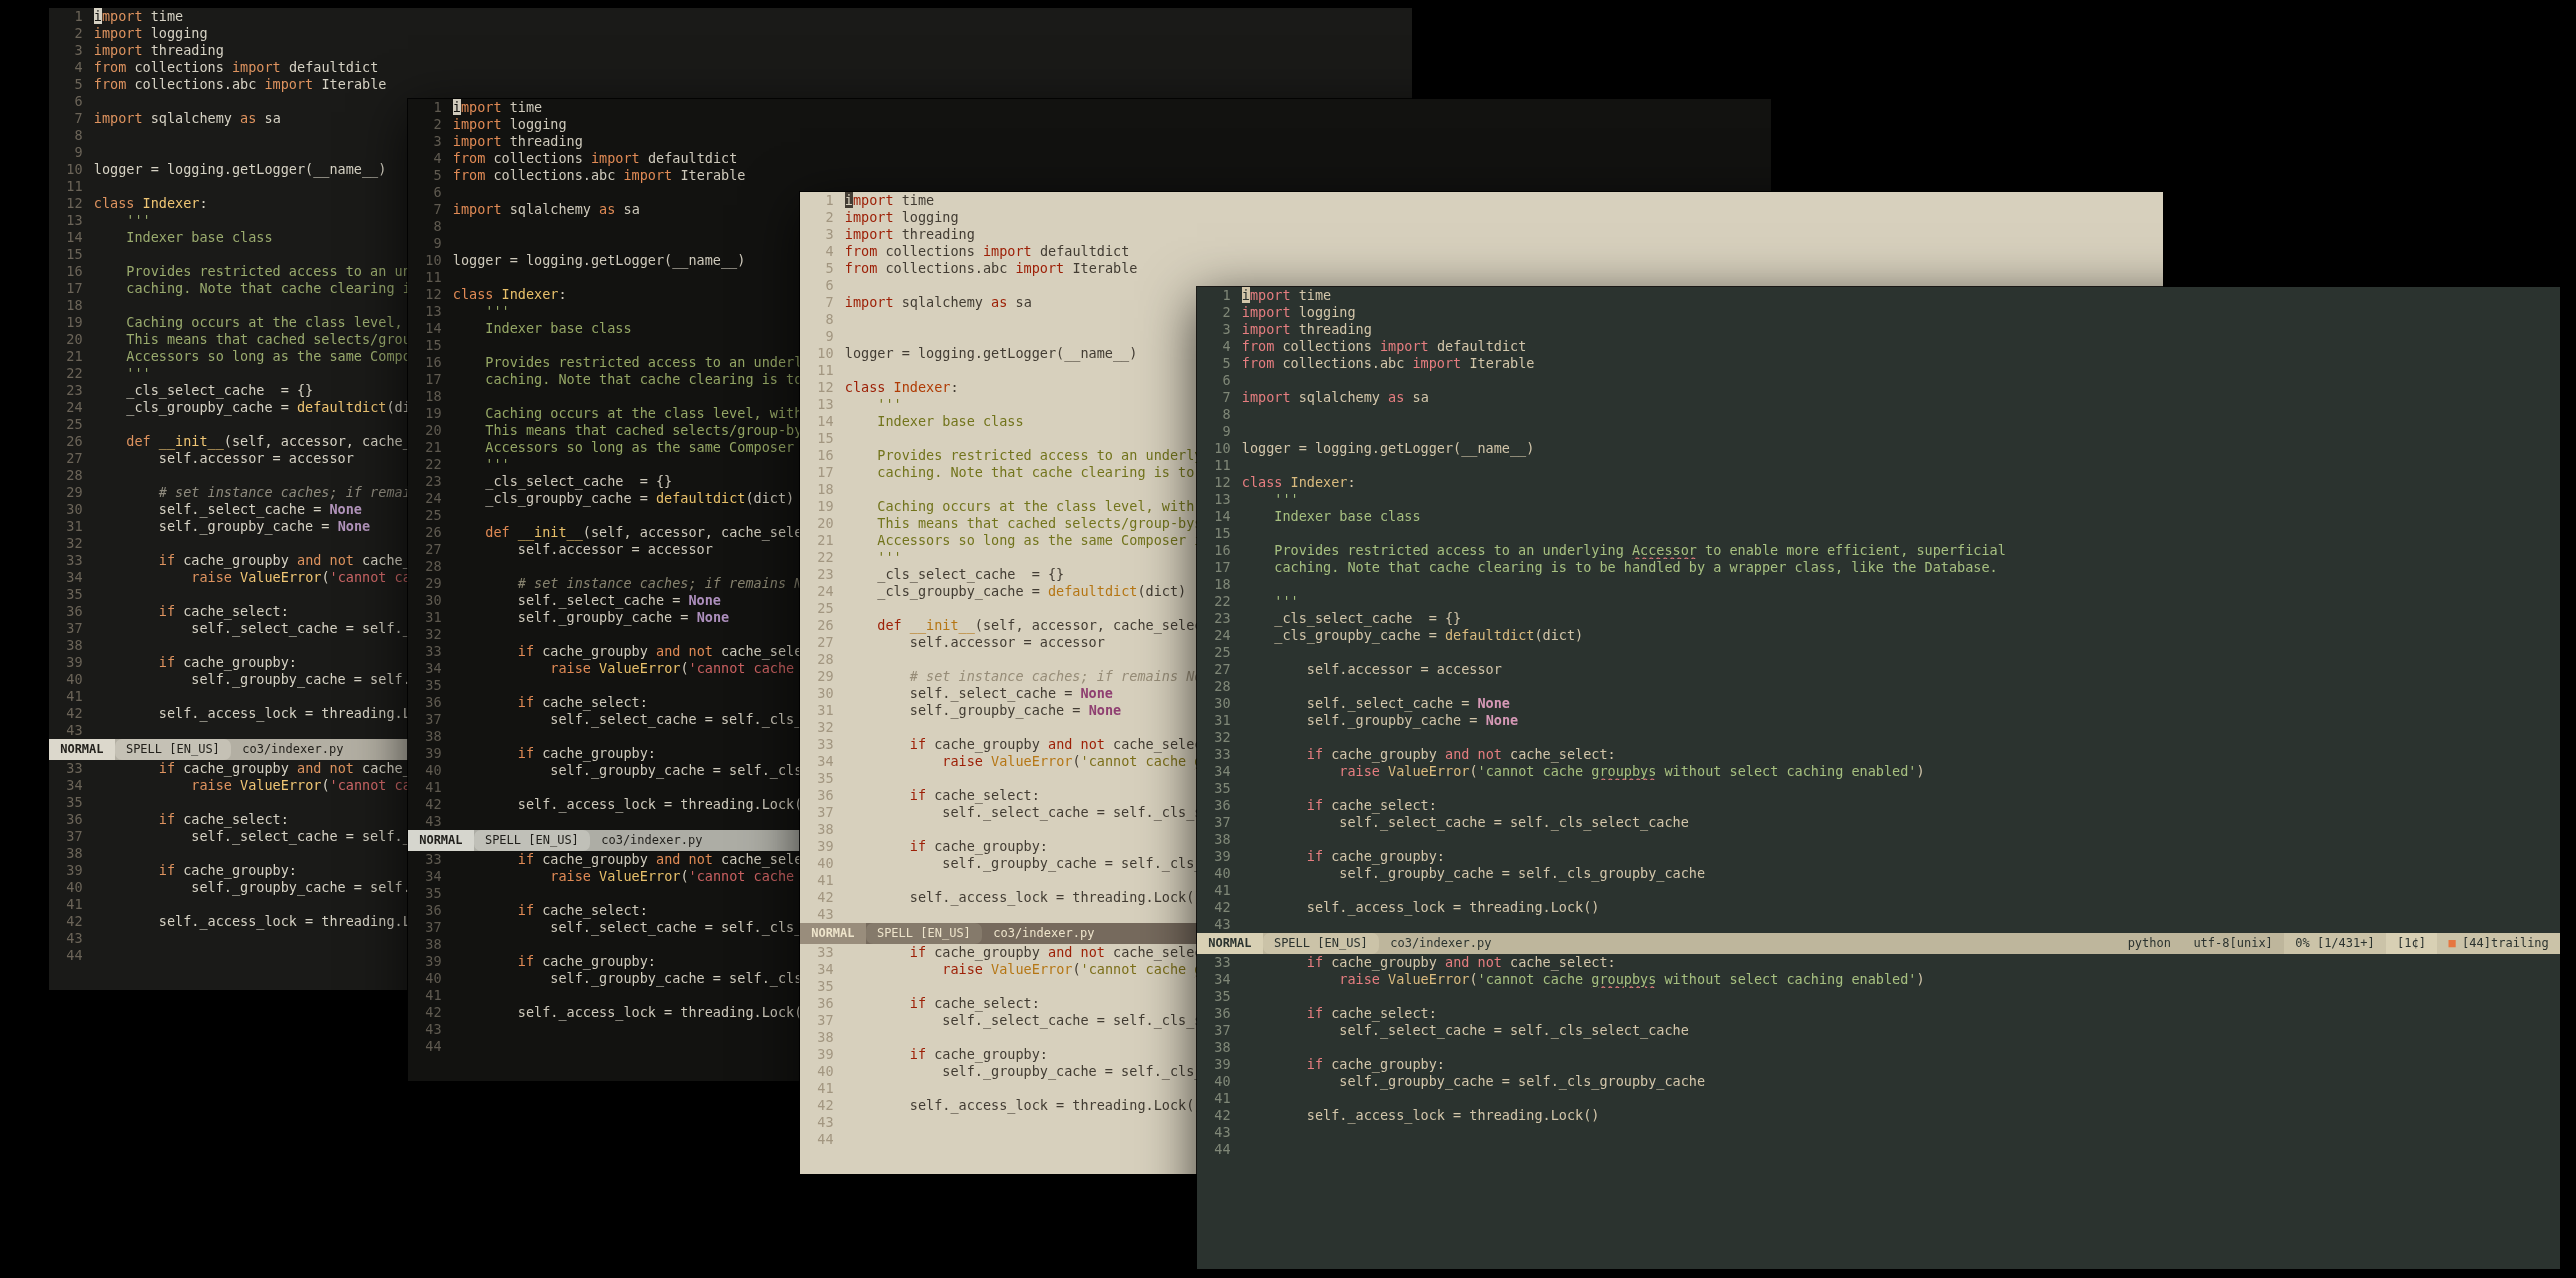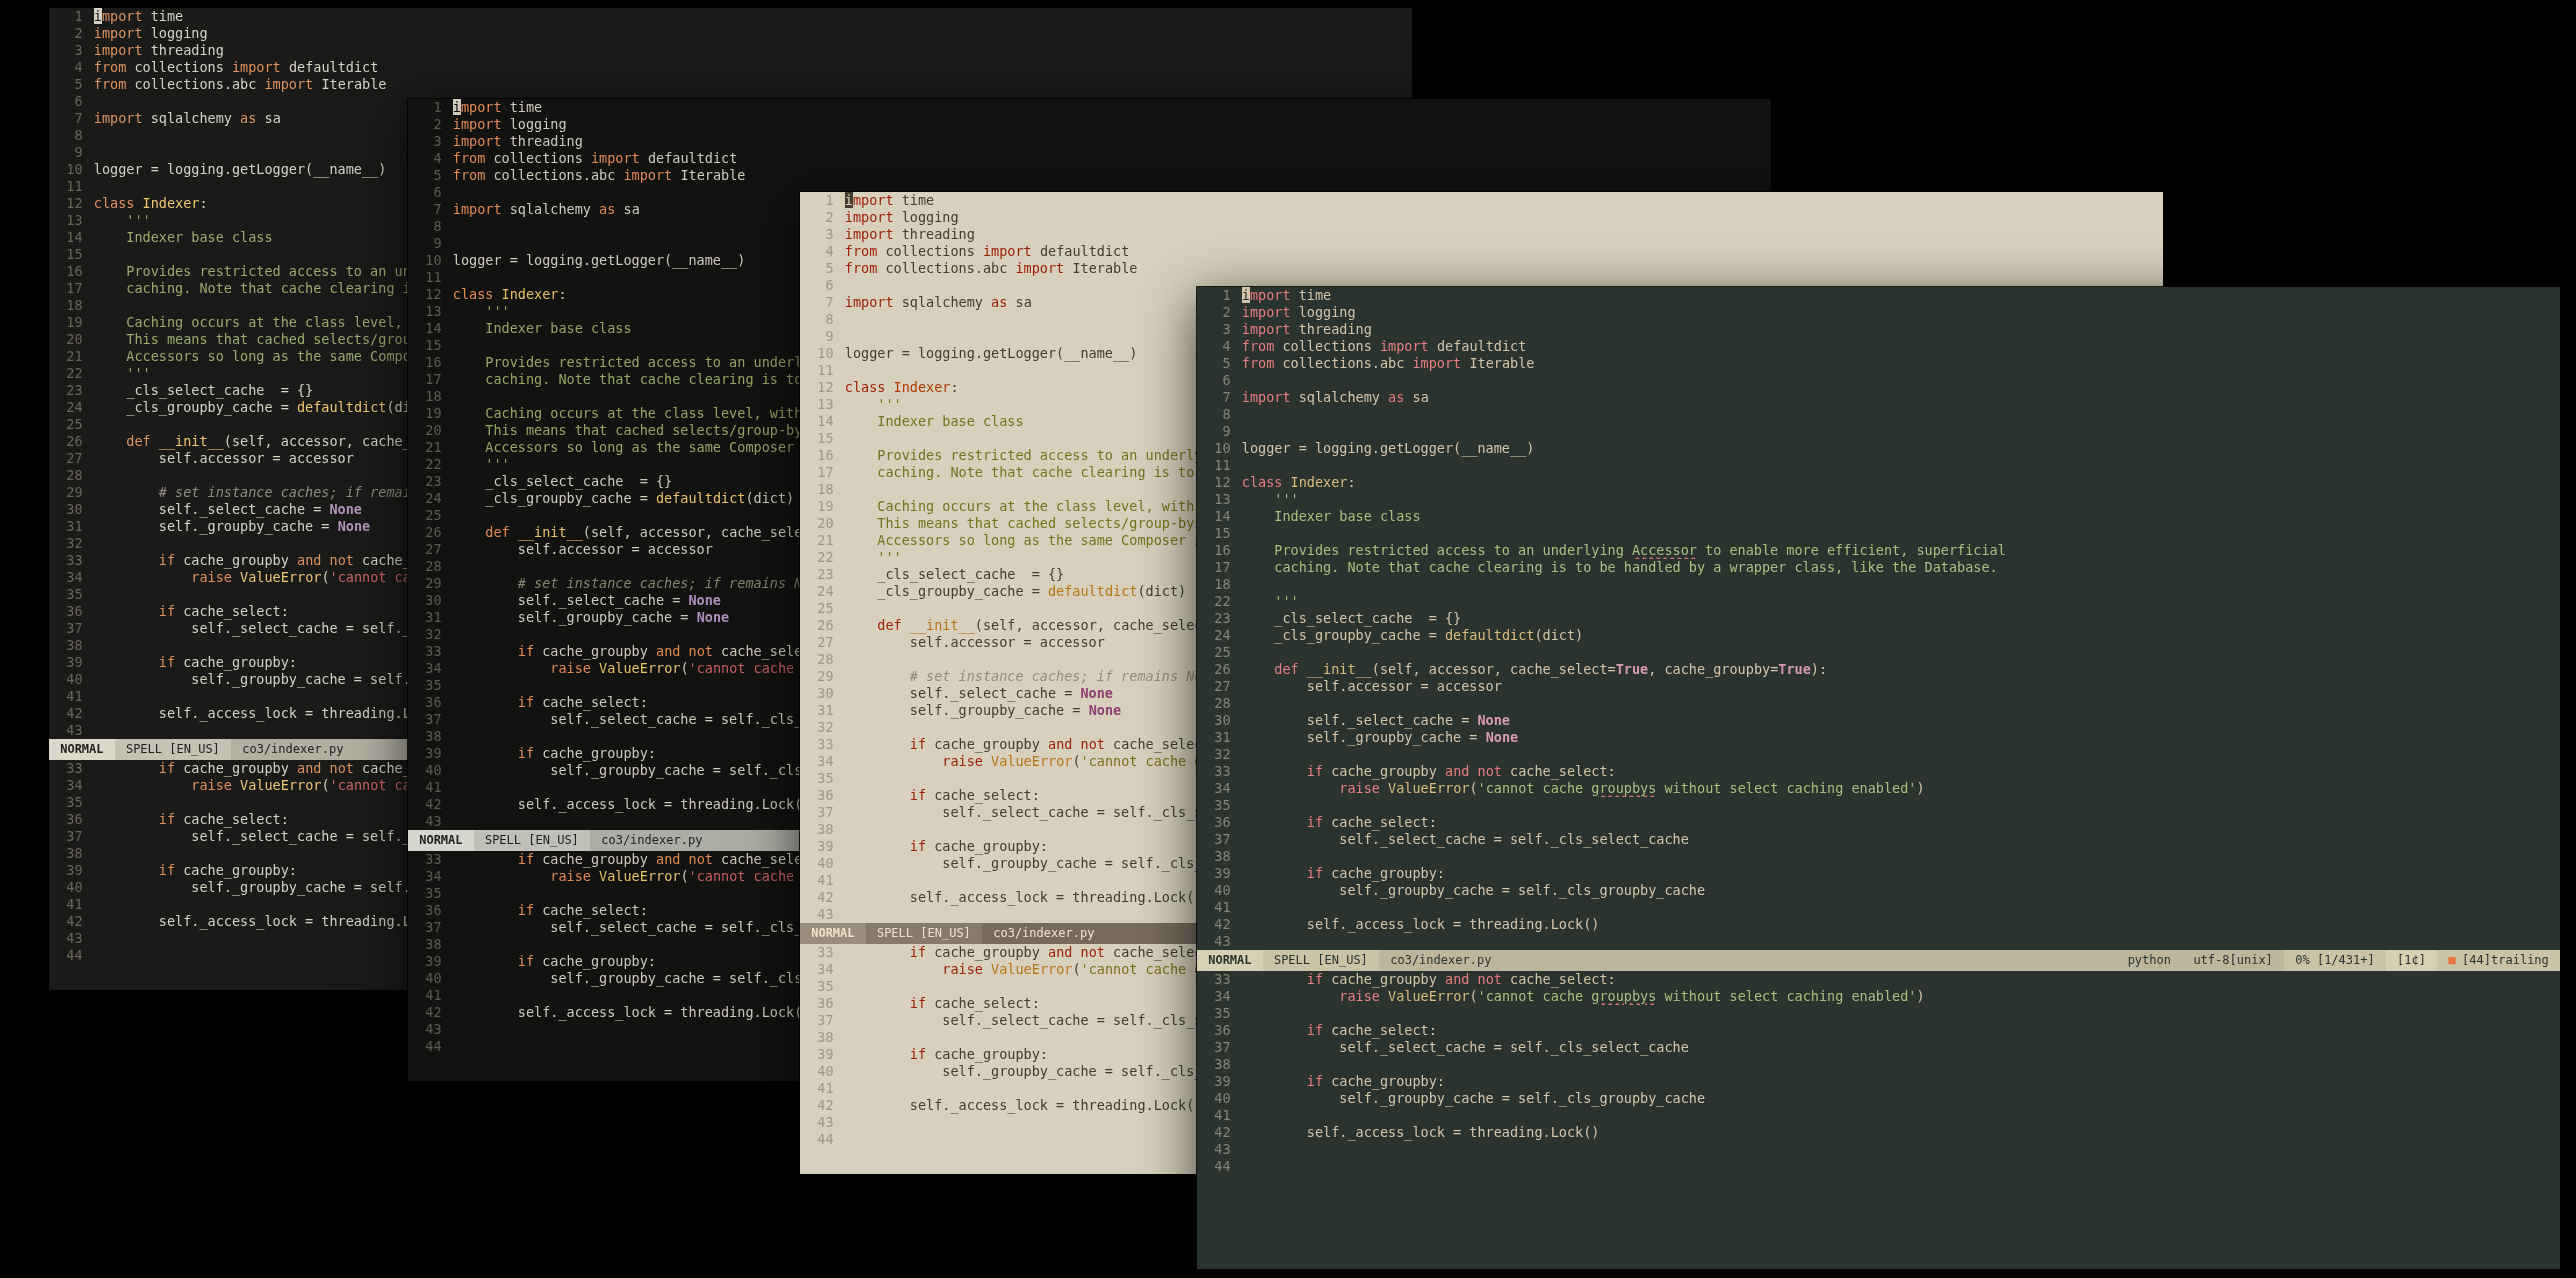--- a/index.html
+++ b/index.html
@@ -24,21 +24,21 @@
   .tk-cst{color:var(--cst);font-weight:bold;}
   .tk-fn{color:var(--fn);}
   .tk-cls{color:var(--cls);}
   .tk-sp{text-decoration:underline;text-decoration-style:wavy;text-decoration-color:var(--spl);
          text-underline-offset:1.9px;}
   .cursor{background:var(--fg);color:var(--bg);}
   .sbar{height:20.5px;background:var(--barbg);color:var(--barfg);display:flex;align-items:stretch;
         font-size:12px;line-height:20.5px;white-space:pre;}
   .seg{padding:0 11.2px;display:flex;align-items:center;}
   .seg-mode{background:var(--chip);font-weight:bold;}
-  .seg-spell{background:var(--chip2);}
+  .seg-spell{background:var(--chip2);border-radius:7px;}
   .fill{flex:1;}
   .seg-pos{background:var(--chip2);}
   .seg-col{background:var(--chip);}
   .seg-warn{background:var(--chip2);}
   .wicon{color:var(--warnc);margin-right:6.5px;}
   .cmdline{height:17px;background:var(--bg);}
 </style>
 </head>
 <body>
 
@@ -248,21 +248,20 @@
       <div class="row"><span class="ln">13</span><span class="tk-doc">    '''</span></div>
       <div class="row"><span class="ln">14</span><span class="tk-doc">    Indexer base class</span></div>
       <div class="row"><span class="ln">15</span></div>
       <div class="row"><span class="ln">16</span><span class="tk-doc">    Provides restricted access to an underlying </span><span class="tk-doc tk-sp">Accessor</span><span class="tk-doc"> to enable more efficient, superficial</span></div>
       <div class="row"><span class="ln">17</span><span class="tk-doc">    caching. Note that cache clearing is to be handled by a wrapper class, like the Database.</span></div>
       <div class="row"><span class="ln">18</span></div>
       <div class="row"><span class="ln">22</span><span class="tk-doc">    '''</span></div>
       <div class="row"><span class="ln">23</span><span class="tk-pl">    _cls_select_cache  = {}</span></div>
       <div class="row"><span class="ln">24</span><span class="tk-pl">    _cls_groupby_cache = </span><span class="tk-fn">defaultdict</span><span class="tk-pl">(dict)</span></div>
       <div class="row"><span class="ln">25</span></div>
-      <div class="row"><span class="ln">26</span><span class="tk-pl">    </span><span class="tk-kw">def</span><span class="tk-pl"> </span><span class="tk-fn">__init__</span><span class="tk-pl">(self, accessor, cache_select=</span><span class="tk-cst">True</span><span class="tk-pl">, cache_groupby=</span><span class="tk-cst">True</span><span class="tk-pl">):</span></div>
       <div class="row"><span class="ln">27</span><span class="tk-pl">        self.accessor = accessor</span></div>
       <div class="row"><span class="ln">28</span></div>
       <div class="row"><span class="ln">30</span><span class="tk-pl">        self._select_cache = </span><span class="tk-cst">None</span></div>
       <div class="row"><span class="ln">31</span><span class="tk-pl">        self._groupby_cache = </span><span class="tk-cst">None</span></div>
       <div class="row"><span class="ln">32</span></div>
       <div class="row"><span class="ln">33</span><span class="tk-pl">        </span><span class="tk-kw">if</span><span class="tk-pl"> cache_groupby </span><span class="tk-kw">and</span><span class="tk-pl"> </span><span class="tk-kw">not</span><span class="tk-pl"> cache_select:</span></div>
       <div class="row"><span class="ln">34</span><span class="tk-pl">            </span><span class="tk-kw">raise</span><span class="tk-pl"> </span><span class="tk-fn">ValueError</span><span class="tk-pl">(</span><span class="tk-str">'cannot cache </span><span class="tk-str tk-sp">groupbys</span><span class="tk-str"> without select caching enabled'</span><span class="tk-pl">)</span></div>
       <div class="row"><span class="ln">35</span></div>
       <div class="row"><span class="ln">36</span><span class="tk-pl">        </span><span class="tk-kw">if</span><span class="tk-pl"> cache_select:</span></div>
       <div class="row"><span class="ln">37</span><span class="tk-pl">            self._select_cache = self._cls_select_cache</span></div>

